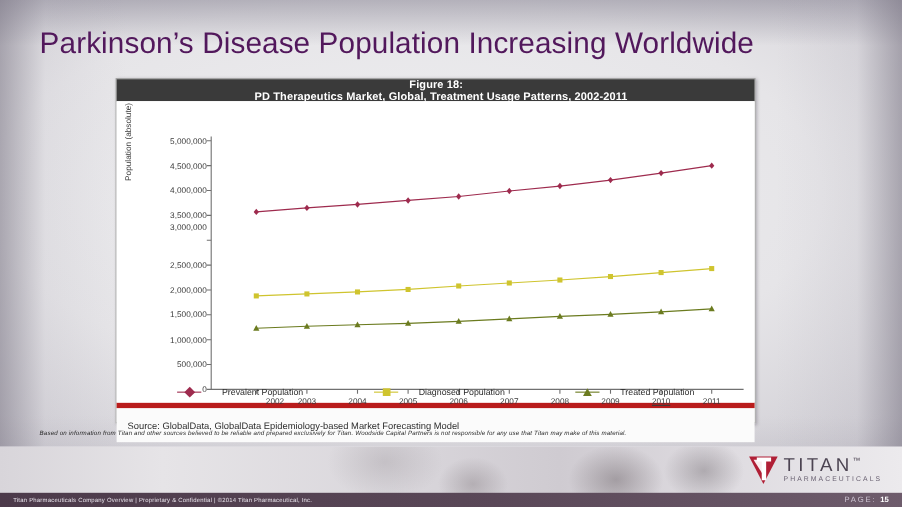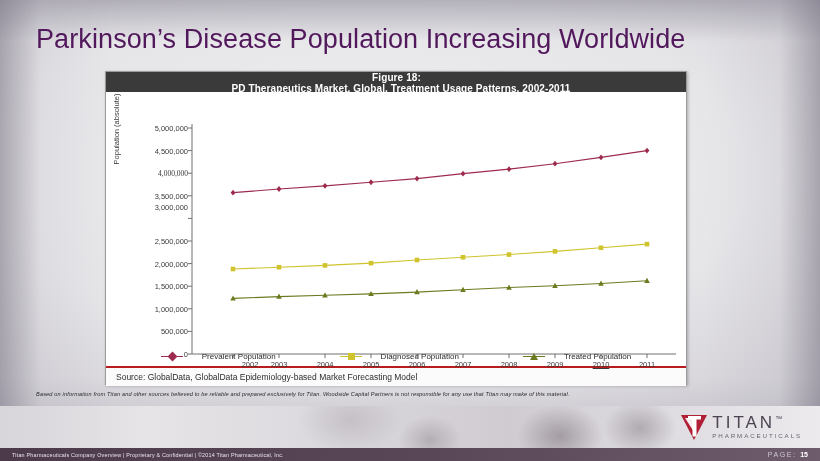--- a/index.html
+++ b/index.html
@@ -51,21 +51,21 @@
   }
   #figure-header .fig-no { margin-right: 9px; }
 
   #chart-area {
     position: relative;
     width: 100%; height: 274px;
     background: #ffffff;
   }
 
   #figure-source {
-    height: 20px; border-top: 2px solid #b91c1c;
+    height: 36px; border-top: 5px solid #b91c1c;
     background: #fbfbfb;
     display: flex; align-items: center;
     padding-left: 10px;
     font-size: 8.5px; color: #2d2d2d;
     white-space: nowrap;
   }
 
   
   .plot-svg { position: absolute; left: 0; top: 0; }
 
@@ -207,21 +207,21 @@
       <div class="ylabel">Population (absolute)</div>
       <div id="ytick-holder">
           <div class="ytick" style="top: 262px; left: 20px;">0</div>
           <div class="ytick" style="top: 239.4px; left: 20px;">500,000</div>
           <div class="ytick" style="top: 216.8px; left: 20px;">1,000,000</div>
           <div class="ytick" style="top: 194.2px; left: 20px;">1,500,000</div>
           <div class="ytick" style="top: 171.6px; left: 20px;">2,000,000</div>
           <div class="ytick" style="top: 149px; left: 20px;">2,500,000</div>
           <div class="ytick" style="top: 115px; left: 20px;">3,000,000</div>
           <div class="ytick" style="top: 103.8px; left: 20px;">3,500,000</div>
-          <div class="ytick" style="top: 81.2px; left: 20px; font-family: Liberation Serif, serif;">4,000,000</div>
+          <div class="ytick" style="top: 81.2px; left: 20px;">4,000,000</div>
           <div class="ytick" style="top: 58.6px; left: 20px;">4,500,000</div>
           <div class="ytick" style="top: 36px; left: 20px;">5,000,000</div>
         </div>
       <div id="xtick-holder">
           <div class="xtick" style="left: 144px; top: 268px;">2002</div>
           <div class="xtick" style="left: 173px; top: 268px;">2003</div>
           <div class="xtick" style="left: 219px; top: 268px;">2004</div>
           <div class="xtick" style="left: 265px; top: 268px;">2005</div>
           <div class="xtick" style="left: 311px; top: 268px;">2006</div>
           <div class="xtick" style="left: 357px; top: 268px;">2007</div>

